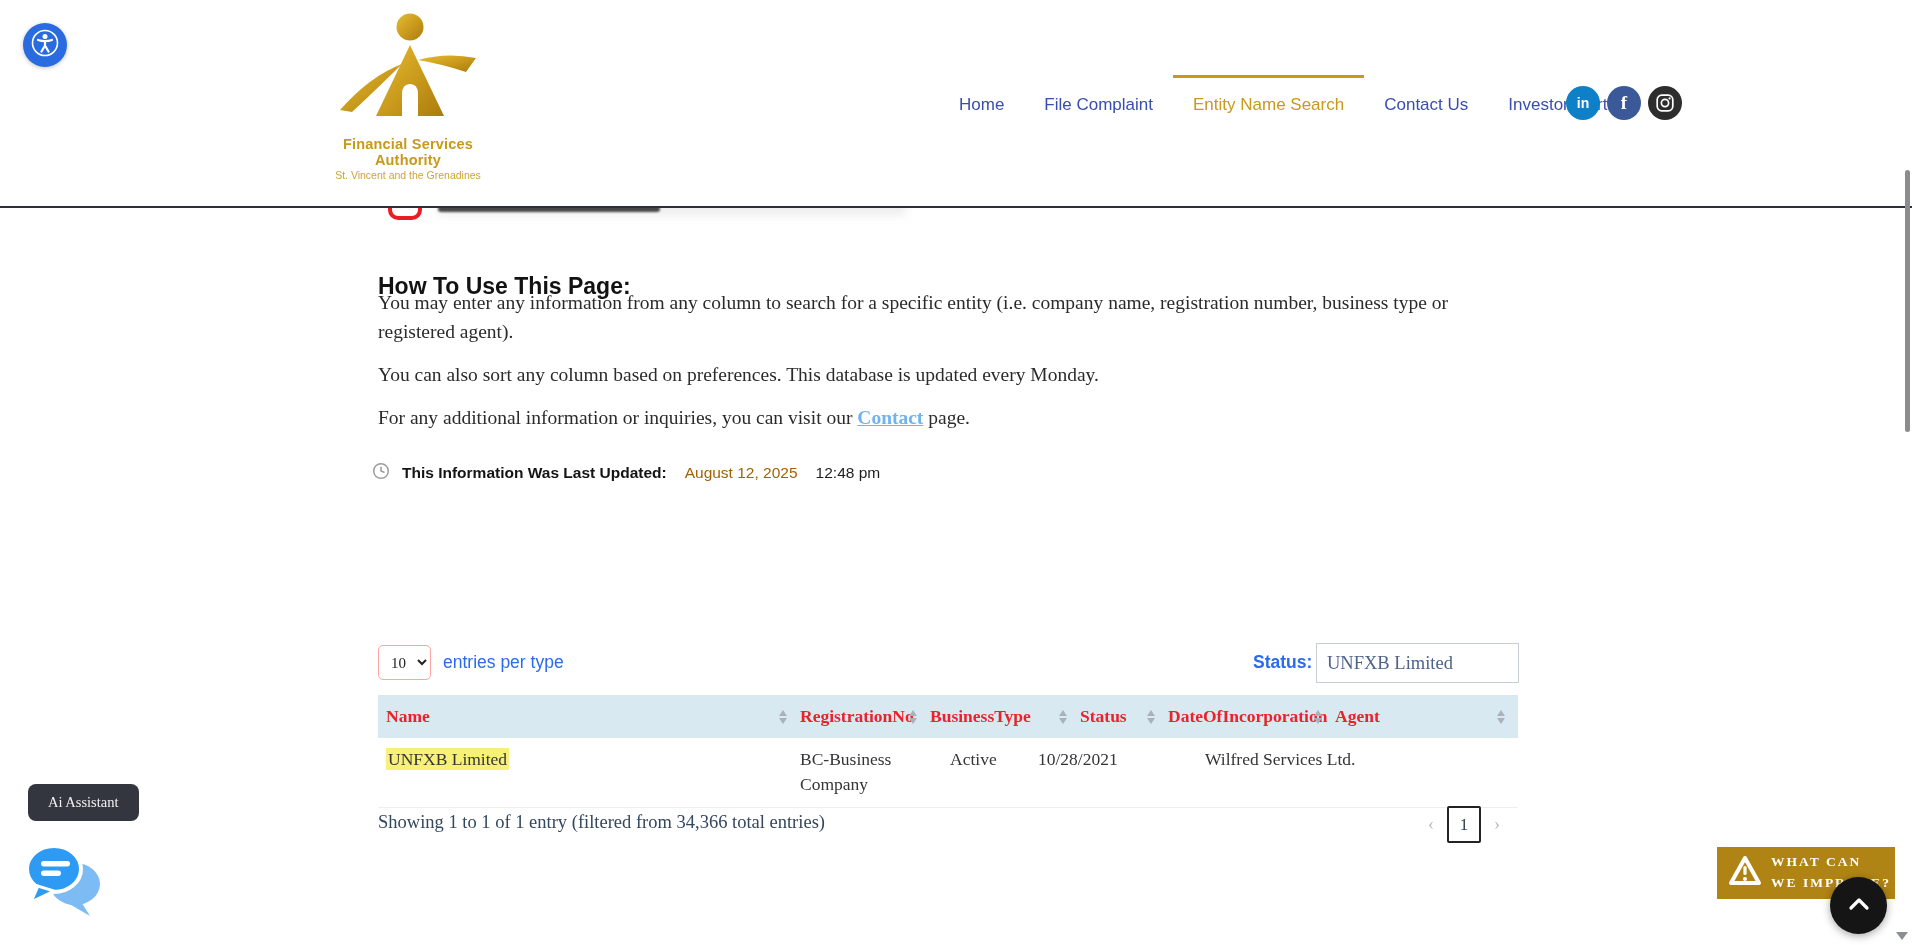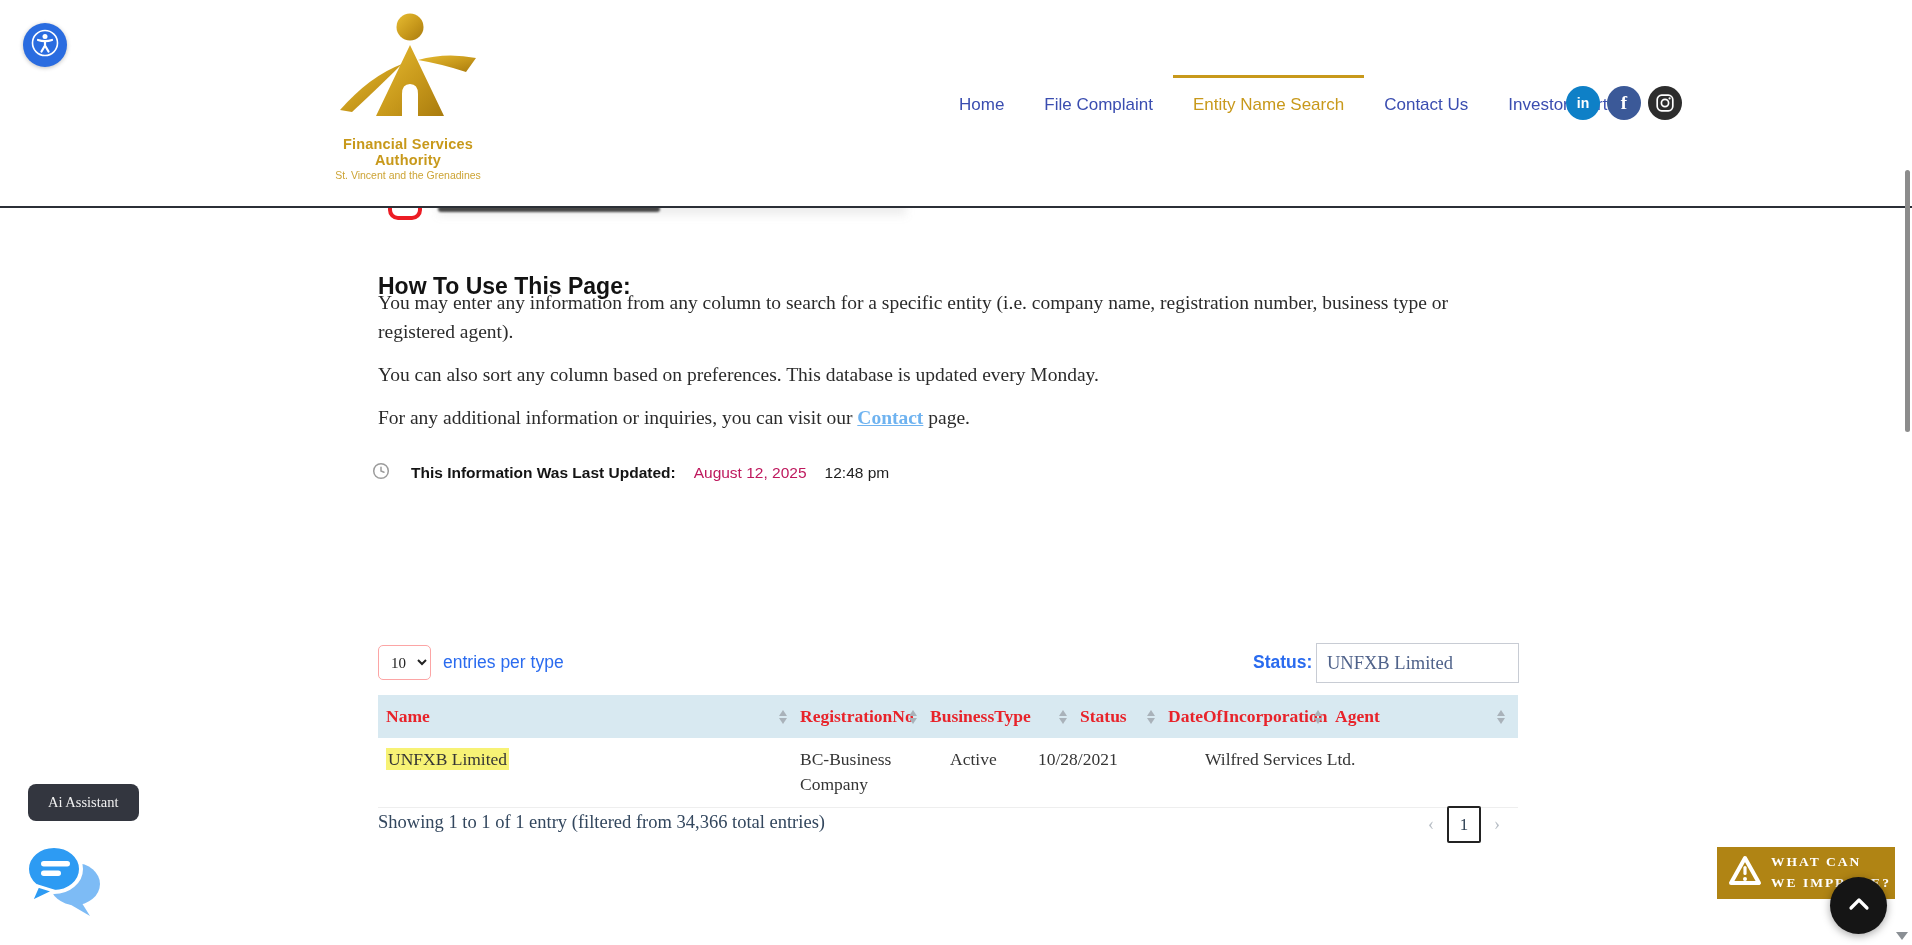--- a/index.html
+++ b/index.html
@@ -38,22 +38,22 @@
                 filter:blur(5px); z-index:4; }
 
   
   .h2 { left:378px; top:246px; font-size:23px; font-weight:700; color:#121212;margin-top:27px; }
   .para { left:378px; width:1125px; font-family:"Liberation Serif",serif; font-size:19.5px;
           color:#2b2b2b; line-height:1.5; }
   .p1 { top:288px; } .p2 { top:360px; } .p3 { top:403px; }
   .contact-link { color:#6fb3f0; text-decoration:underline; font-weight:bold; cursor:pointer; }
 
   .updated-row { left:372px; top:462px; display:flex; align-items:center; }
-  .updated-label { font-size:15.5px; font-weight:bold; color:#141414; margin-left:21px; }
-  .updated-date { font-size:15.5px; color:#be185d; margin-left:18px; }
+  .updated-label { font-size:15.5px; font-weight:bold; color:#141414; margin-left:12px; }
+  .updated-date { font-size:15.5px; color:#a16207; margin-left:18px; }
   .updated-time { font-size:15.5px; color:#1e1e1e; margin-left:18px; }
 
   
   .page-size { left:378px; top:645px; width:53px; height:35px; border:1px solid #fca5a5;
                border-radius:5px; font-family:"Liberation Serif",serif; font-size:15px;
                color:#222; padding-left:8px; background:#fff; }
   .entries-label { left:443px; top:652px; font-size:17.5px; font-weight:500; color:#2a6bef; }
   .search-label { left:1253px; top:652px; font-size:17.5px; font-weight:600; color:#2a6bef; }
   .search-input { left:1316px; top:643px; width:203px; height:40px; border:1px solid #c8ccd4;
                   font-family:"Liberation Serif",serif; font-size:18.5px; color:#4f628a;

